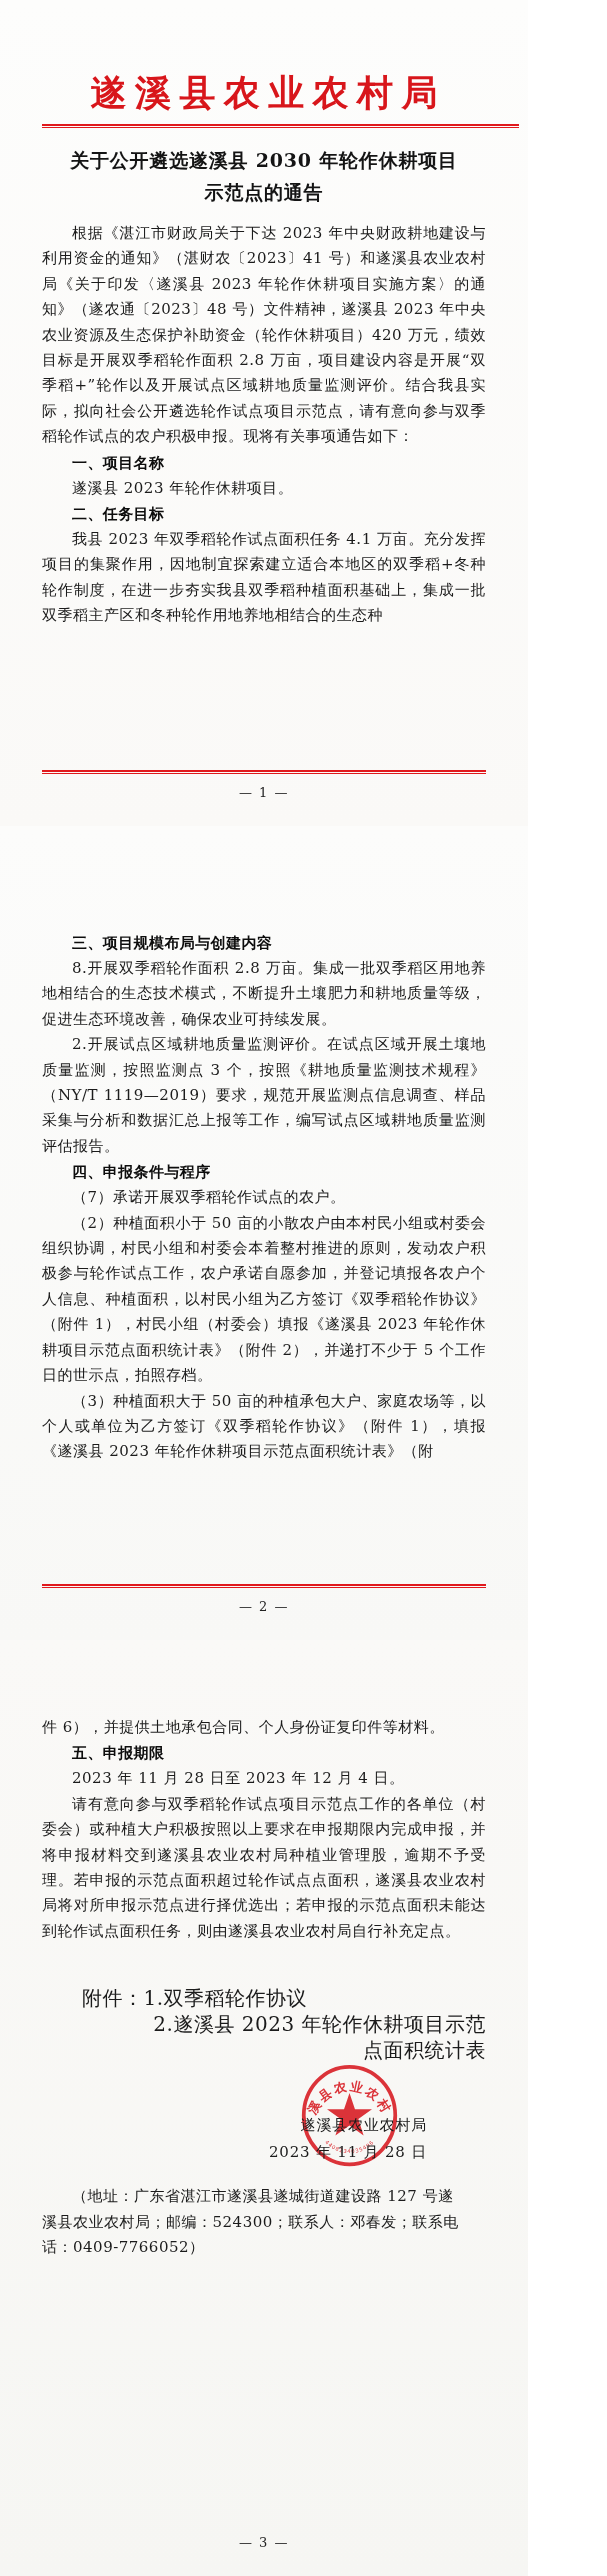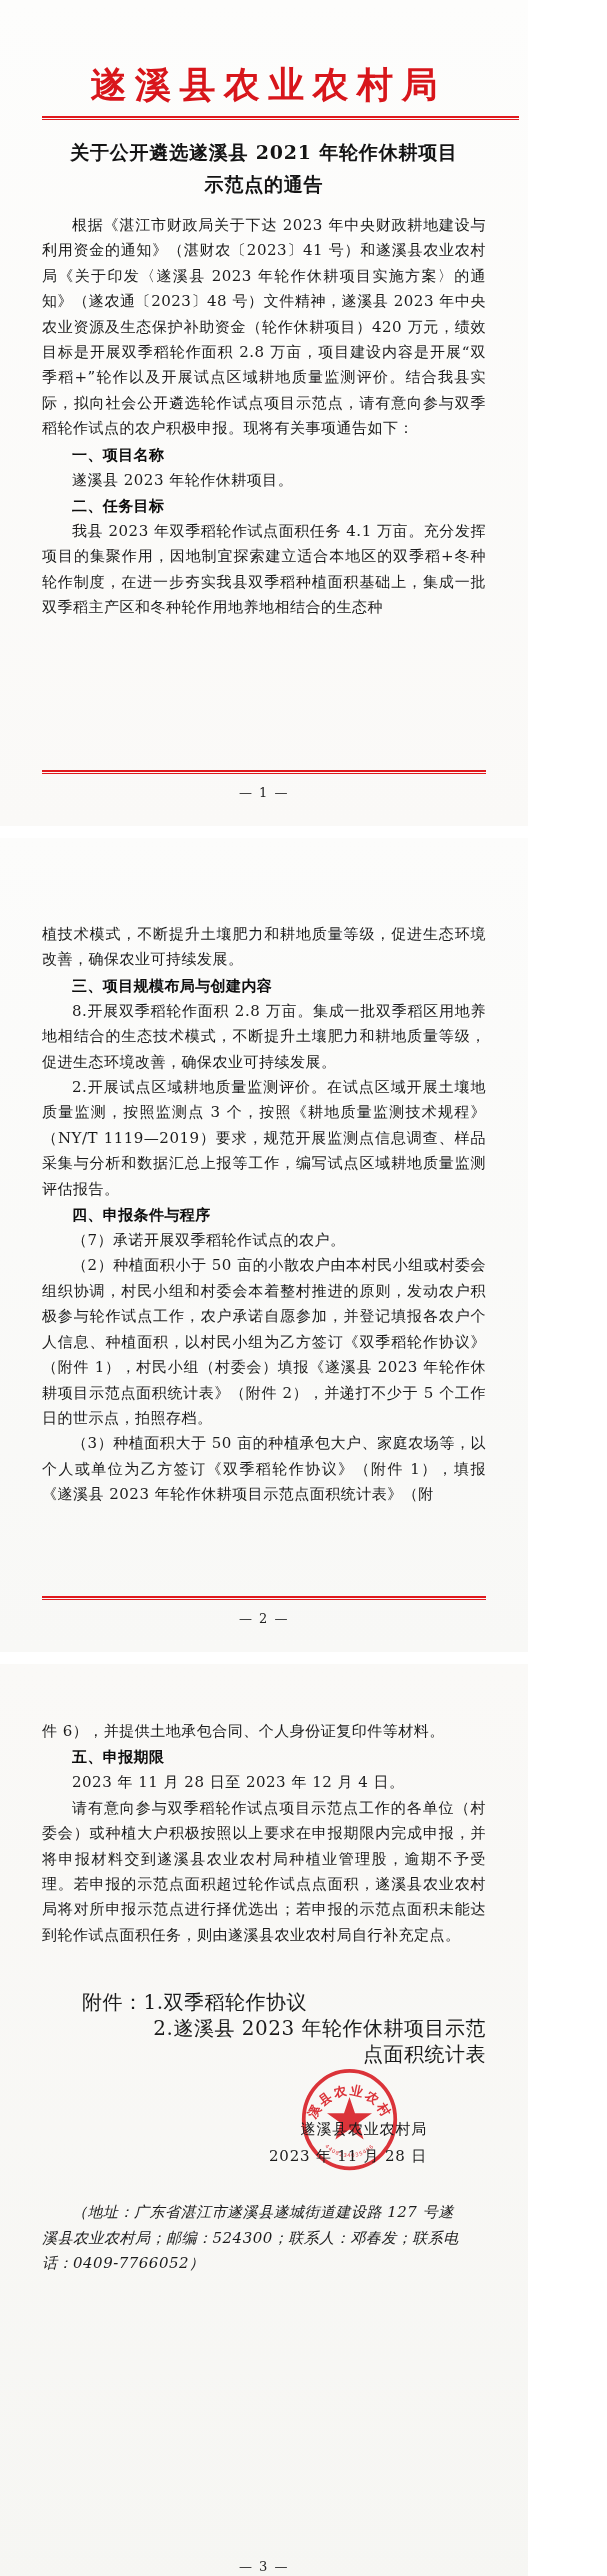--- a/index.html
+++ b/index.html
@@ -16,21 +16,21 @@
   .doc {
     width: 608px;
     margin: 0 auto;
     position: relative;
   }
   .page {
     width: 528px;
     box-sizing: border-box;
     background: #fcfcfb;
     position: relative;
-    padding: 0 42px;
+    padding: 8px 42px;
   }
   .page.p1 { height: 826px; background: linear-gradient(180deg,#fdfdfc 0%,#faf9f7 100%); }
   .page.p2 { height: 814px; background: linear-gradient(180deg,#fcfcfb 0%,#f8f8f6 100%); }
   .page.p3 { height: 936px; background: linear-gradient(180deg,#faf9f7 0%,#f6f6f3 100%); }
 
   .page-gap {
     width: 608px;
     height: 0;
   }
 
@@ -175,41 +175,40 @@
     font-family: "DejaVu Serif", "Liberation Serif", serif;
     font-size: 20px;
     line-height: 26px;
     letter-spacing: 0.5px;
     color: #1b1b1b;
     text-indent: 2em;
   }
   .attach-line.sub { text-indent: 5em; text-align: right; }
 
   .contact-block {
-    margin-top: 30px;
-    font-style: italic;
+    margin-top: 18px;
   }
 </style>
 </head>
 <body>
 
 <div class="doc">
 
   <div class="page p1">
 
     <div class="masthead">
       <div class="org-title">遂溪县农业农村局</div>
       <div class="red-rule">
         <div class="thick"></div>
         <div class="thin"></div>
       </div>
     </div>
 
     <div class="doc-title">
-      <span>关于公开遴选遂溪县 2021 年轮作休耕项目</span>
+      <span>关于公开遴选遂溪县 2030 年轮作休耕项目</span>
       <span class="l2">示范点的通告</span>
     </div>
 
     <div class="body-area">
       <p class="para">根据《湛江市财政局关于下达 2023 年中央财政耕地建设与利用资金的通知》（湛财农〔2023〕41 号）和遂溪县农业农村局《关于印发〈遂溪县 2023 年轮作休耕项目实施方案〉的通知》（遂农通〔2023〕48 号）文件精神，遂溪县 2023 年中央农业资源及生态保护补助资金（轮作休耕项目）420 万元，绩效目标是开展双季稻轮作面积 2.8 万亩，项目建设内容是开展“双季稻+”轮作以及开展试点区域耕地质量监测评价。结合我县实际，拟向社会公开遴选轮作试点项目示范点，请有意向参与双季稻轮作试点的农户积极申报。现将有关事项通告如下：</p>
       <h3 class="section">一、项目名称</h3>
       <p class="para">遂溪县 2023 年轮作休耕项目。</p>
       <h3 class="section">二、任务目标</h3>
       <p class="para">我县 2023 年双季稻轮作试点面积任务 4.1 万亩。充分发挥项目的集聚作用，因地制宜探索建立适合本地区的双季稻+冬种轮作制度，在进一步夯实我县双季稻种植面积基础上，集成一批双季稻主产区和冬种轮作用地养地相结合的生态种</p>
     </div>
@@ -220,21 +219,20 @@
         <div class="thin"></div>
       </div>
       <div class="page-num">— 1 —</div>
     </div>
   </div>
 
   <div class="page-gap"></div>
 
   <div class="page p2">
     <div class="body-area" style="padding-top:84px;">
-      <p class="para noindent cont-line">植技术模式，不断提升土壤肥力和耕地质量等级，促进生态环境改善，确保农业可持续发展。</p>
       <h3 class="section">三、项目规模布局与创建内容</h3>
       <p class="para">8.开展双季稻轮作面积 2.8 万亩。集成一批双季稻区用地养地相结合的生态技术模式，不断提升土壤肥力和耕地质量等级，促进生态环境改善，确保农业可持续发展。</p>
       <p class="para">2.开展试点区域耕地质量监测评价。在试点区域开展土壤地质量监测，按照监测点 3 个，按照《耕地质量监测技术规程》（NY/T 1119—2019）要求，规范开展监测点信息调查、样品采集与分析和数据汇总上报等工作，编写试点区域耕地质量监测评估报告。</p>
       <h3 class="section">四、申报条件与程序</h3>
       <p class="para">（7）承诺开展双季稻轮作试点的农户。</p>
       <p class="para">（2）种植面积小于 50 亩的小散农户由本村民小组或村委会组织协调，村民小组和村委会本着整村推进的原则，发动农户积极参与轮作试点工作，农户承诺自愿参加，并登记填报各农户个人信息、种植面积，以村民小组为乙方签订《双季稻轮作协议》（附件 1），村民小组（村委会）填报《遂溪县 2023 年轮作休耕项目示范点面积统计表》（附件 2），并递打不少于 5 个工作日的世示点，拍照存档。</p>
       <p class="para">（3）种植面积大于 50 亩的种植承包大户、家庭农场等，以个人或单位为乙方签订《双季稻轮作协议》（附件 1），填报《遂溪县 2023 年轮作休耕项目示范点面积统计表》（附</p>
     </div>
 
     <div class="page-foot">

